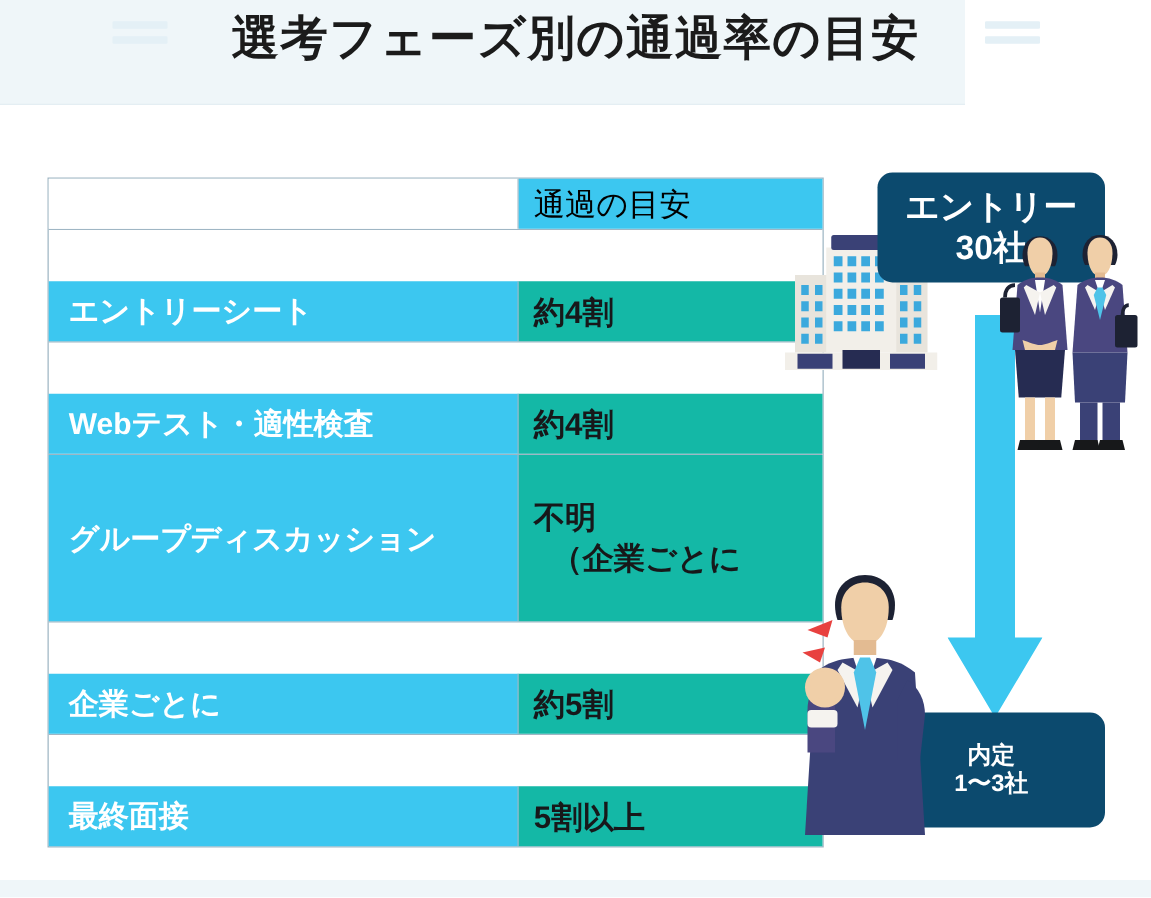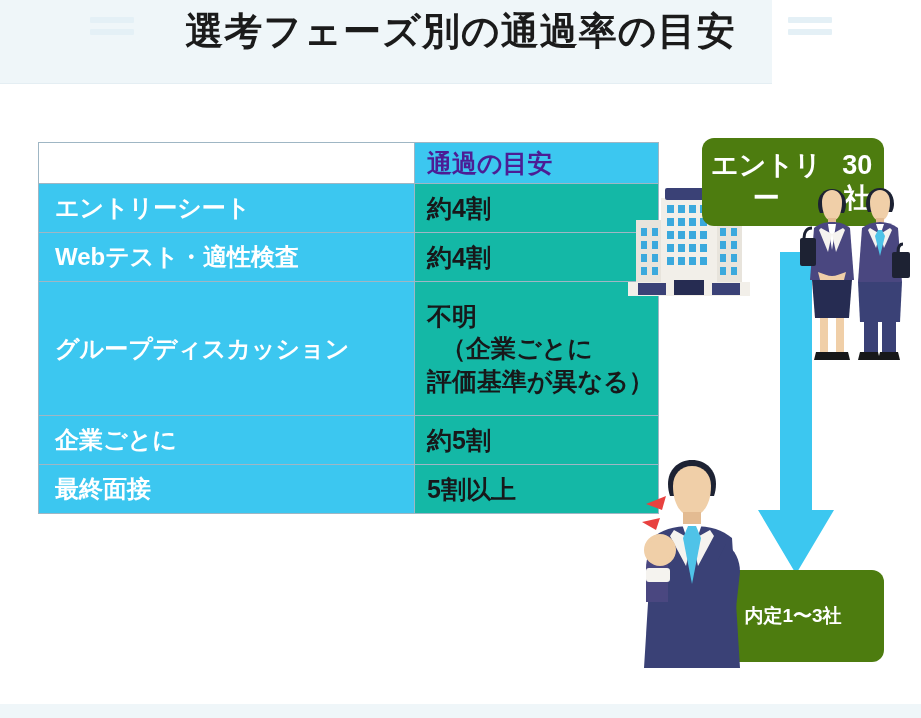--- a/index.html
+++ b/index.html
@@ -103,61 +103,61 @@
   }
 
   
   .row-head .cell-l {
     background: #ffffff;
     height: 40px;
   }
   .row-head .cell-r {
     background: #3cc7f0;
     height: 40px;
-    color: #4c1d95;
+    color: #000000;
     font-size: 25px;
-    font-weight: 700;
+    font-weight: 400;
   }
 
   
   .row-data { border-top: 1px solid #9fb6c4; }
   .row-data .cell-l {
     background: #3cc7f0;
     color: #ffffff;
     font-size: 24px;
     font-weight: 700;
   }
   .row-data .cell-r {
     background: #14b8a6;
     color: #17181a;
     font-size: 25px;
     font-weight: 700;
   }
-  .h-48  .cell-l, .h-48  .cell-r { height: 48px; }
+  .h-48  .cell-l, .h-48  .cell-r { height: 48px; margin-top: 41px; }
   .h-133 .cell-l, .h-133 .cell-r { height: 133px; }
 
   .cell-r.multiline {
     display: flex;
     flex-direction: column;
     justify-content: center;
     align-items: flex-start;
     line-height: 1.30;
   }
   .cell-r.multiline .ml-2 { padding-left: 14px; }
 
   
   .flow-box {
     position: absolute;
-    background: #4d7c0f;
+    background: #0c4a6e;
     border-radius: 12px;
     color: #ffffff;
     font-weight: 700;
     text-align: center;
     display: flex;
-    flex-direction: row;
+    flex-direction: column;
     justify-content: center;
     align-items: center;
     line-height: 1.22;
   }
   .box-entry {
     left: 702px; top: 54px;      
     width: 182px; height: 88px;
     font-size: 27px;
     z-index: 3;
   }
@@ -215,21 +215,20 @@
     <div class="trow row-data h-48">
       <div class="cell-l">Webテスト・適性検査</div>
       <div class="cell-r">約4割</div>
     </div>
 
     <div class="trow row-data h-133">
       <div class="cell-l">グループディスカッション</div>
       <div class="cell-r multiline">
         <span>不明</span>
         <span class="ml-2">（企業ごとに</span>
-        <span>評価基準が異なる）</span>
       </div>
     </div>
 
 
     <div class="trow row-data h-48">
       <div class="cell-l">企業ごとに</div>
       <div class="cell-r">約5割</div>
     </div>
 
     <div class="trow row-data h-48">

